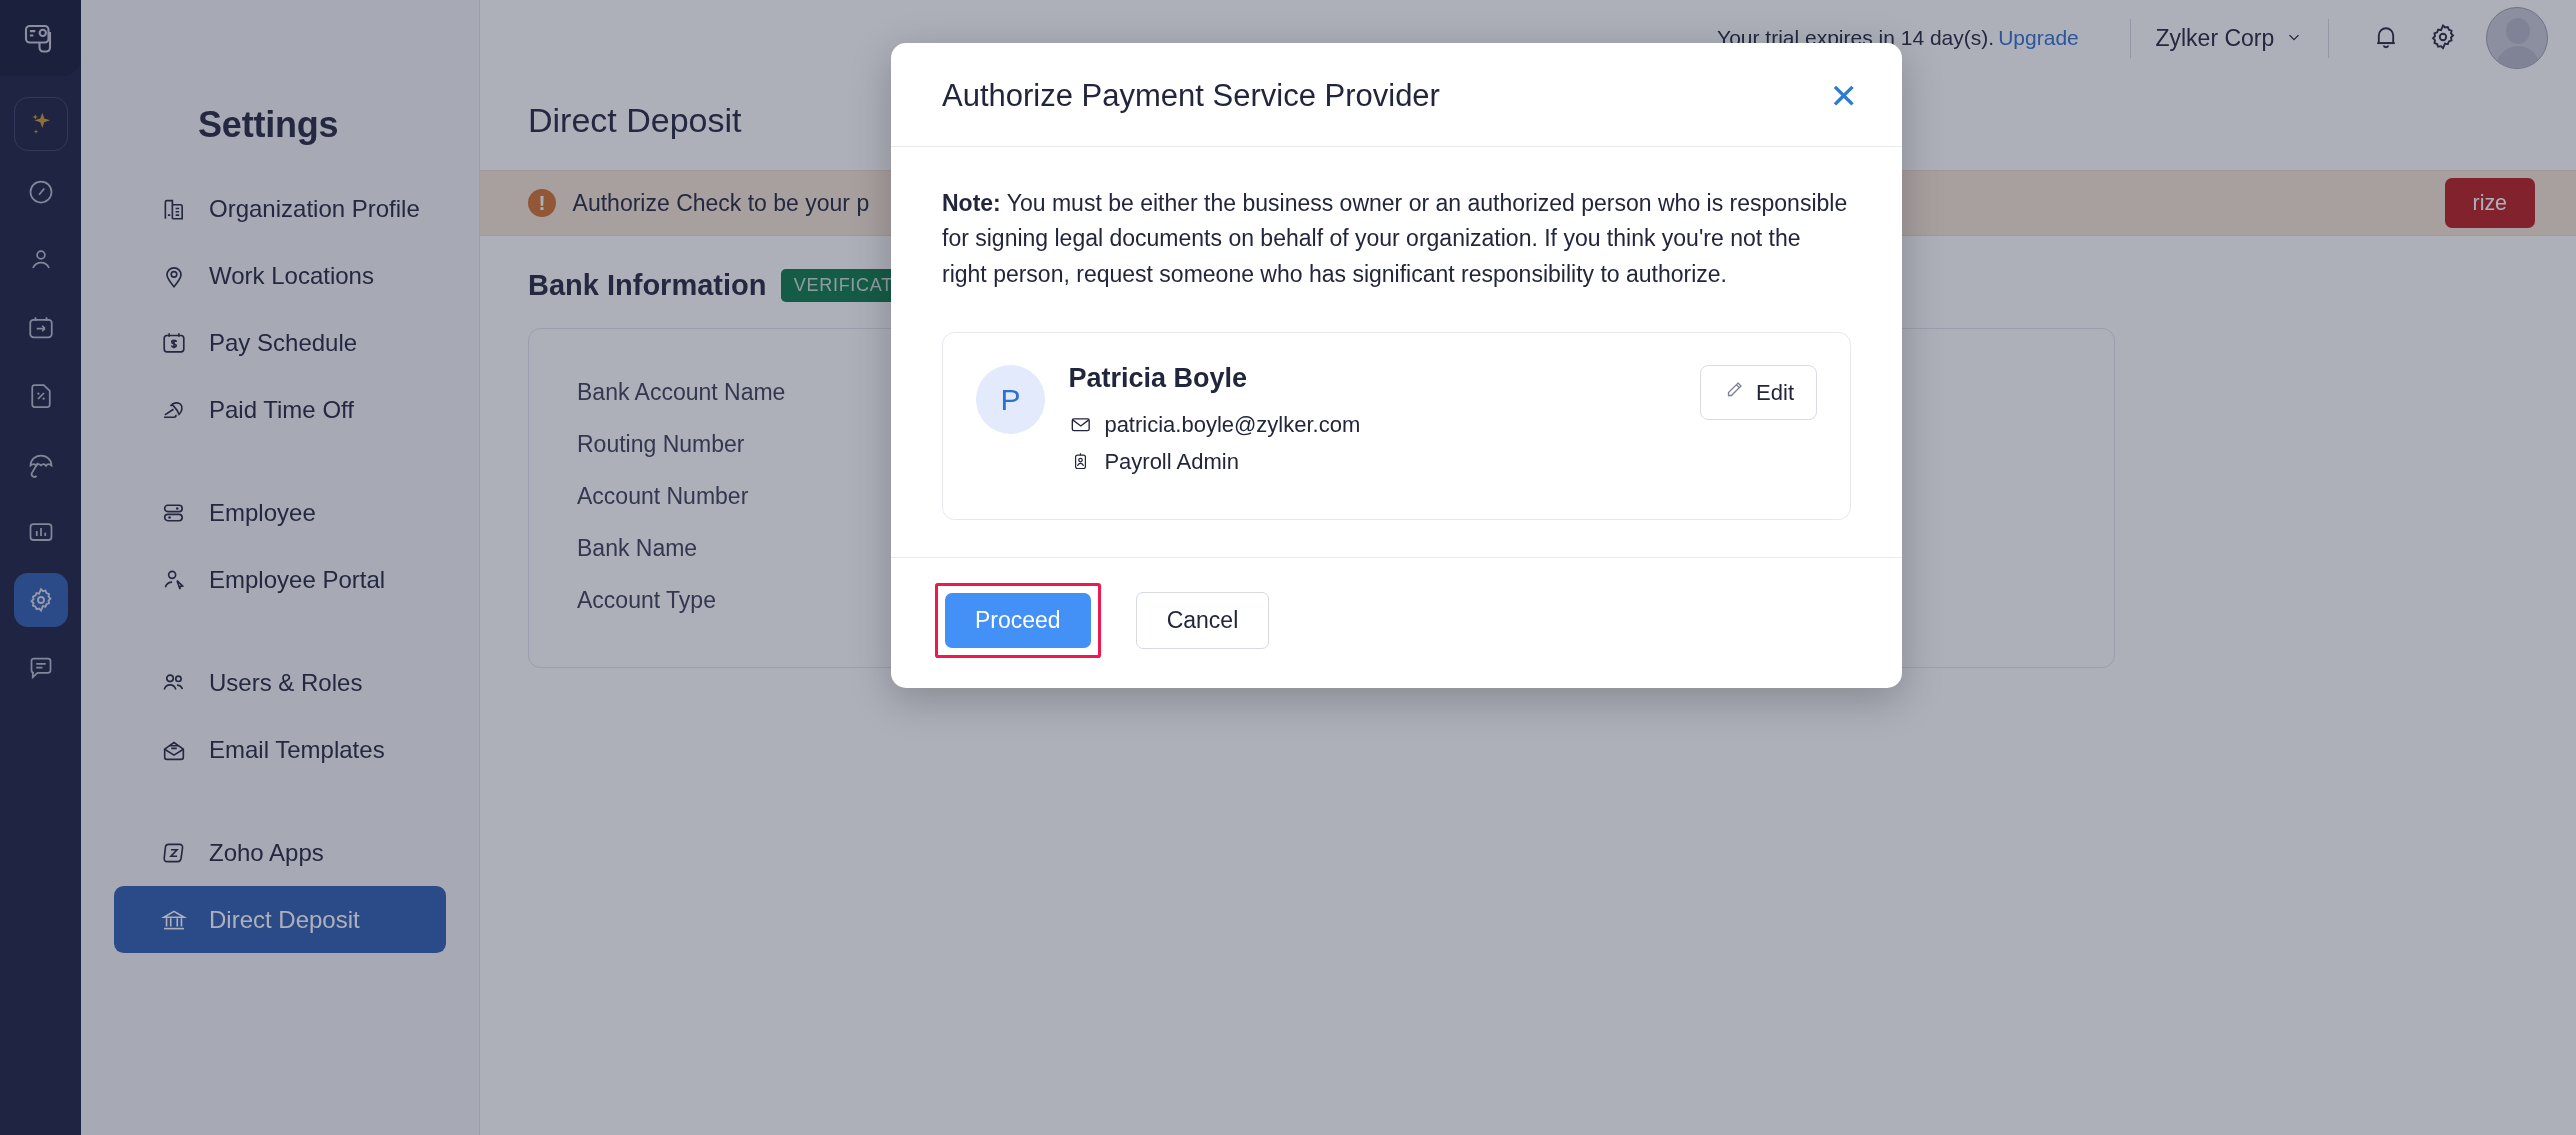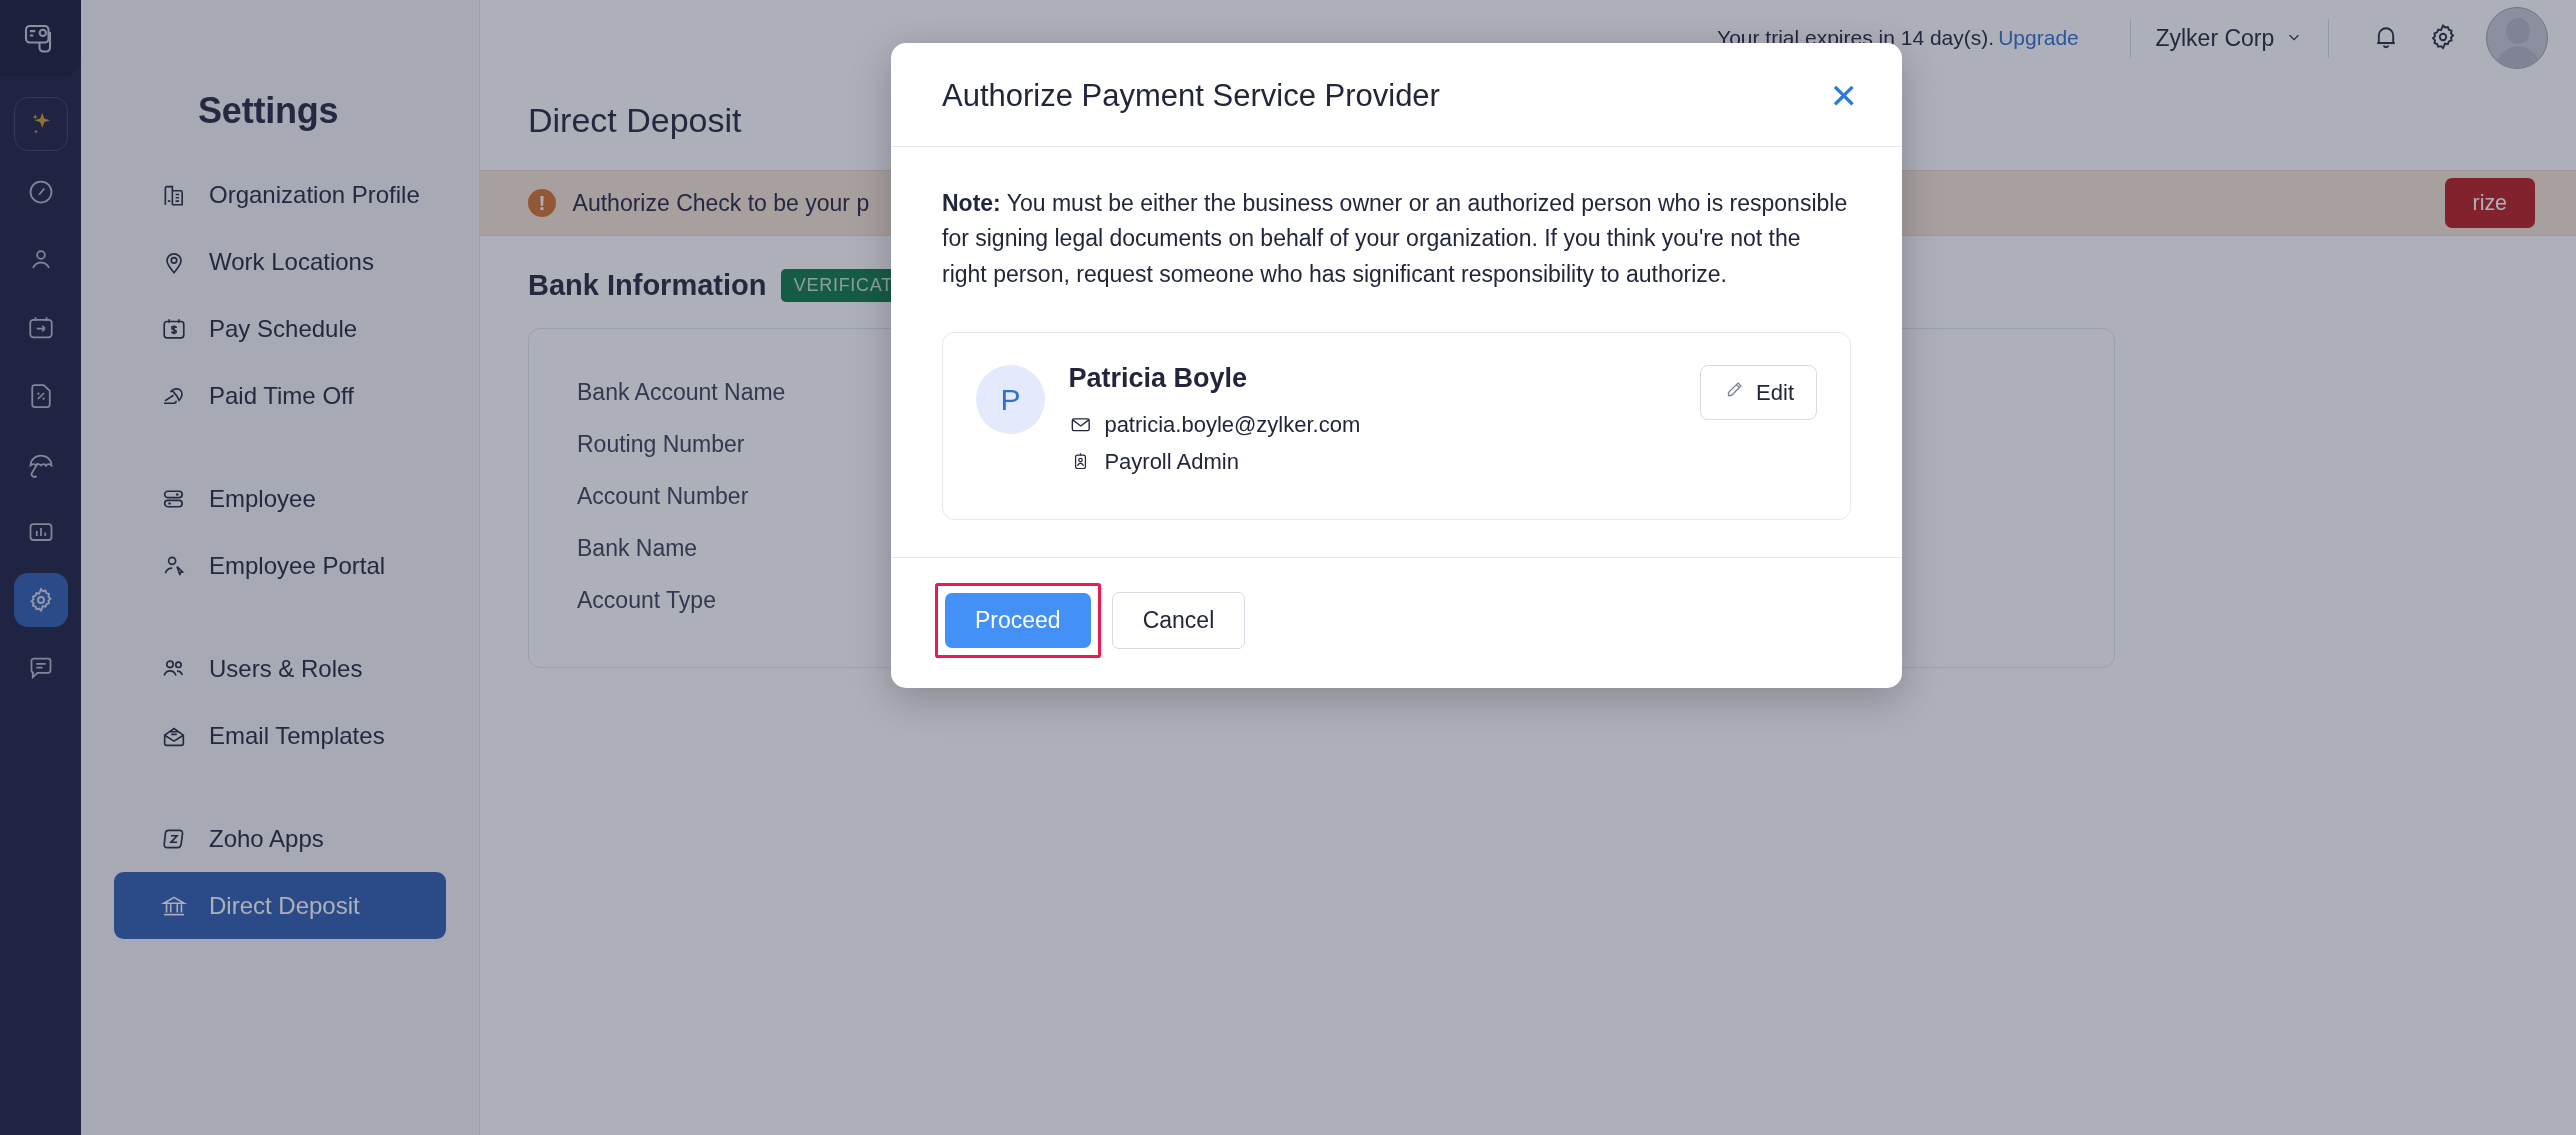--- a/index.html
+++ b/index.html
@@ -58,21 +58,21 @@
   .rail-btn.outlined { border: 0.7px solid #3a4168; }
   .rail-btn.active { background: #2d5cb0; }
   .rail-btn svg { display: block; }
 
   
   .settings-nav {
     width: 399px; height: 100%;
     background: #f5f6f8;
     border-right: 0.7px solid #e2e4ea;
     flex: 0 0 399px;
-    padding-top: 0px;
+    padding-top: 14px;
     position: relative;
     z-index: 1;
   }
   .settings-title {
     font-size: 36px;
     font-weight: 700;
     color: #22263c;
     padding: 90px 0 29px 117px;
     letter-spacing: -0.2px;
   }
@@ -275,21 +275,21 @@
     display: flex; align-items: center; gap: 11px;
     border: 0.7px solid #d7dae2; border-radius: 8.3px;
     background: #fff; cursor: pointer;
     padding: 12.4px 22px;
     font-size: 22px; color: #22263c;
     font-family: "Liberation Sans", sans-serif;
     flex: 0 0 auto;
     margin-top: 2.8px;
   }
   .modal-foot {
-    display: flex; align-items: center; gap: 0;
+    display: flex; align-items: center; gap: 24px;
     padding: 25px 51px 30px 44px;
     border-top: 0.7px solid #e8eaf0;
   }
   .highlight-box {
     border: 3.4px solid #f0194d;
     border-radius: 2.8px;
     padding: 7px;
     display: inline-flex;
   }
   .btn-proceed {

